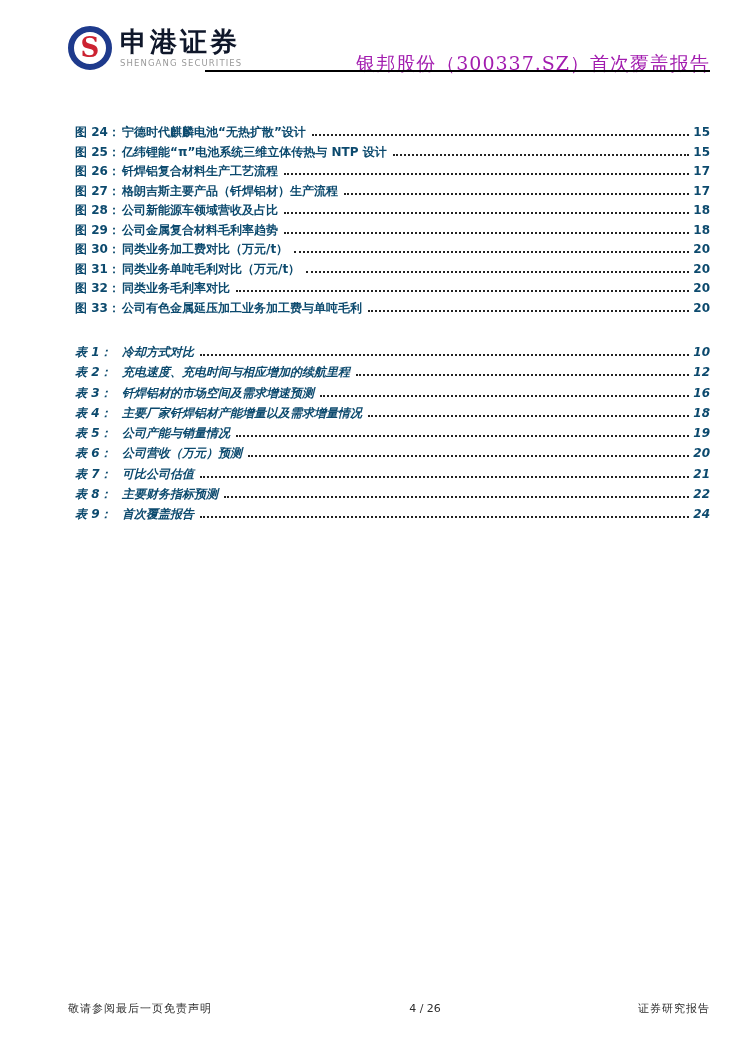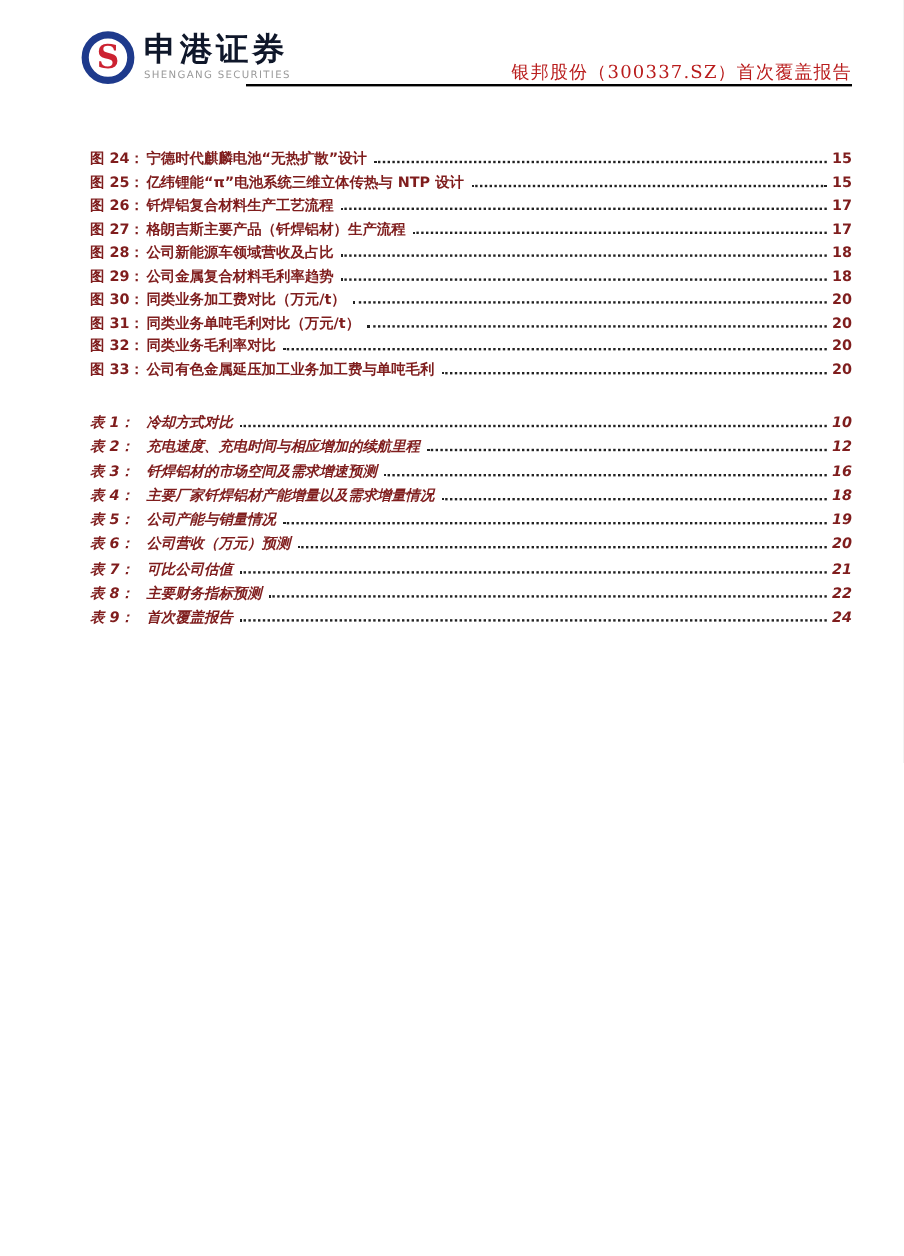--- a/index.html
+++ b/index.html
@@ -25,32 +25,32 @@
     font-size:27px; font-weight:bold; color:#0f172a; letter-spacing:3px;
     line-height:1.05; white-space:nowrap;
   }
   .logo-en {
     font-size:8.5px; color:#9a9a9a; letter-spacing:1.1px; margin-top:1px;
     white-space:nowrap;
   }
   .header-title {
     position:absolute; top:51px; right:43px;
     font-family:"DejaVu Serif","Liberation Serif",serif;
-    font-size:15px; color:#b91c1c; letter-spacing:1px; white-space:nowrap;
+    font-size:19px; color:#a21caf; letter-spacing:1px; white-space:nowrap;
   }
   .header-rule {
     position:absolute; top:70px; left:205px; width:505px; height:2px; background:#000;
   }
   
   .toc-group { position:absolute; left:75px; width:635px; }
   .toc-figures { top:80px; }
   .toc-tables  { top:300px;font-style:italic; }
   .toc-row {
     display:flex; align-items:baseline; height:19.5px;
-    font-size:12px; font-weight:bold; color:#7f1d1d;
+    font-size:12px; font-weight:bold; color:#0c4a6e;
   }
   .toc-tables .toc-row { height:20.3px; }
   .toc-label { flex:0 0 47px; white-space:nowrap; }
   .toc-title { white-space:nowrap;margin-top:44px; }
   .toc-dots  { flex:1 1 auto; height:2px; border-bottom:2px dotted #222; margin:0 4px 0 6px; }
   .toc-page  { flex:0 0 auto; text-align:right; }
   
   .footer {
     position:absolute; top:1001px; left:68px; width:642px;
     display:flex; justify-content:space-between; align-items:baseline;
@@ -193,14 +193,19 @@
       <span class="toc-page">22</span>
     </div>
       <div class="toc-row">
       <span class="toc-label">表 9：</span>
       <span class="toc-title">首次覆盖报告</span>
       <span class="toc-dots"></span>
       <span class="toc-page">24</span>
     </div>
     </div>
 
+  <div class="footer">
+    <span class="footer-disclaimer">敬请参阅最后一页免责声明</span>
+    <span class="footer-page">4 / 26</span>
+    <span class="footer-type">证券研究报告</span>
+  </div>
 
 </div>
 
 </body></html>

